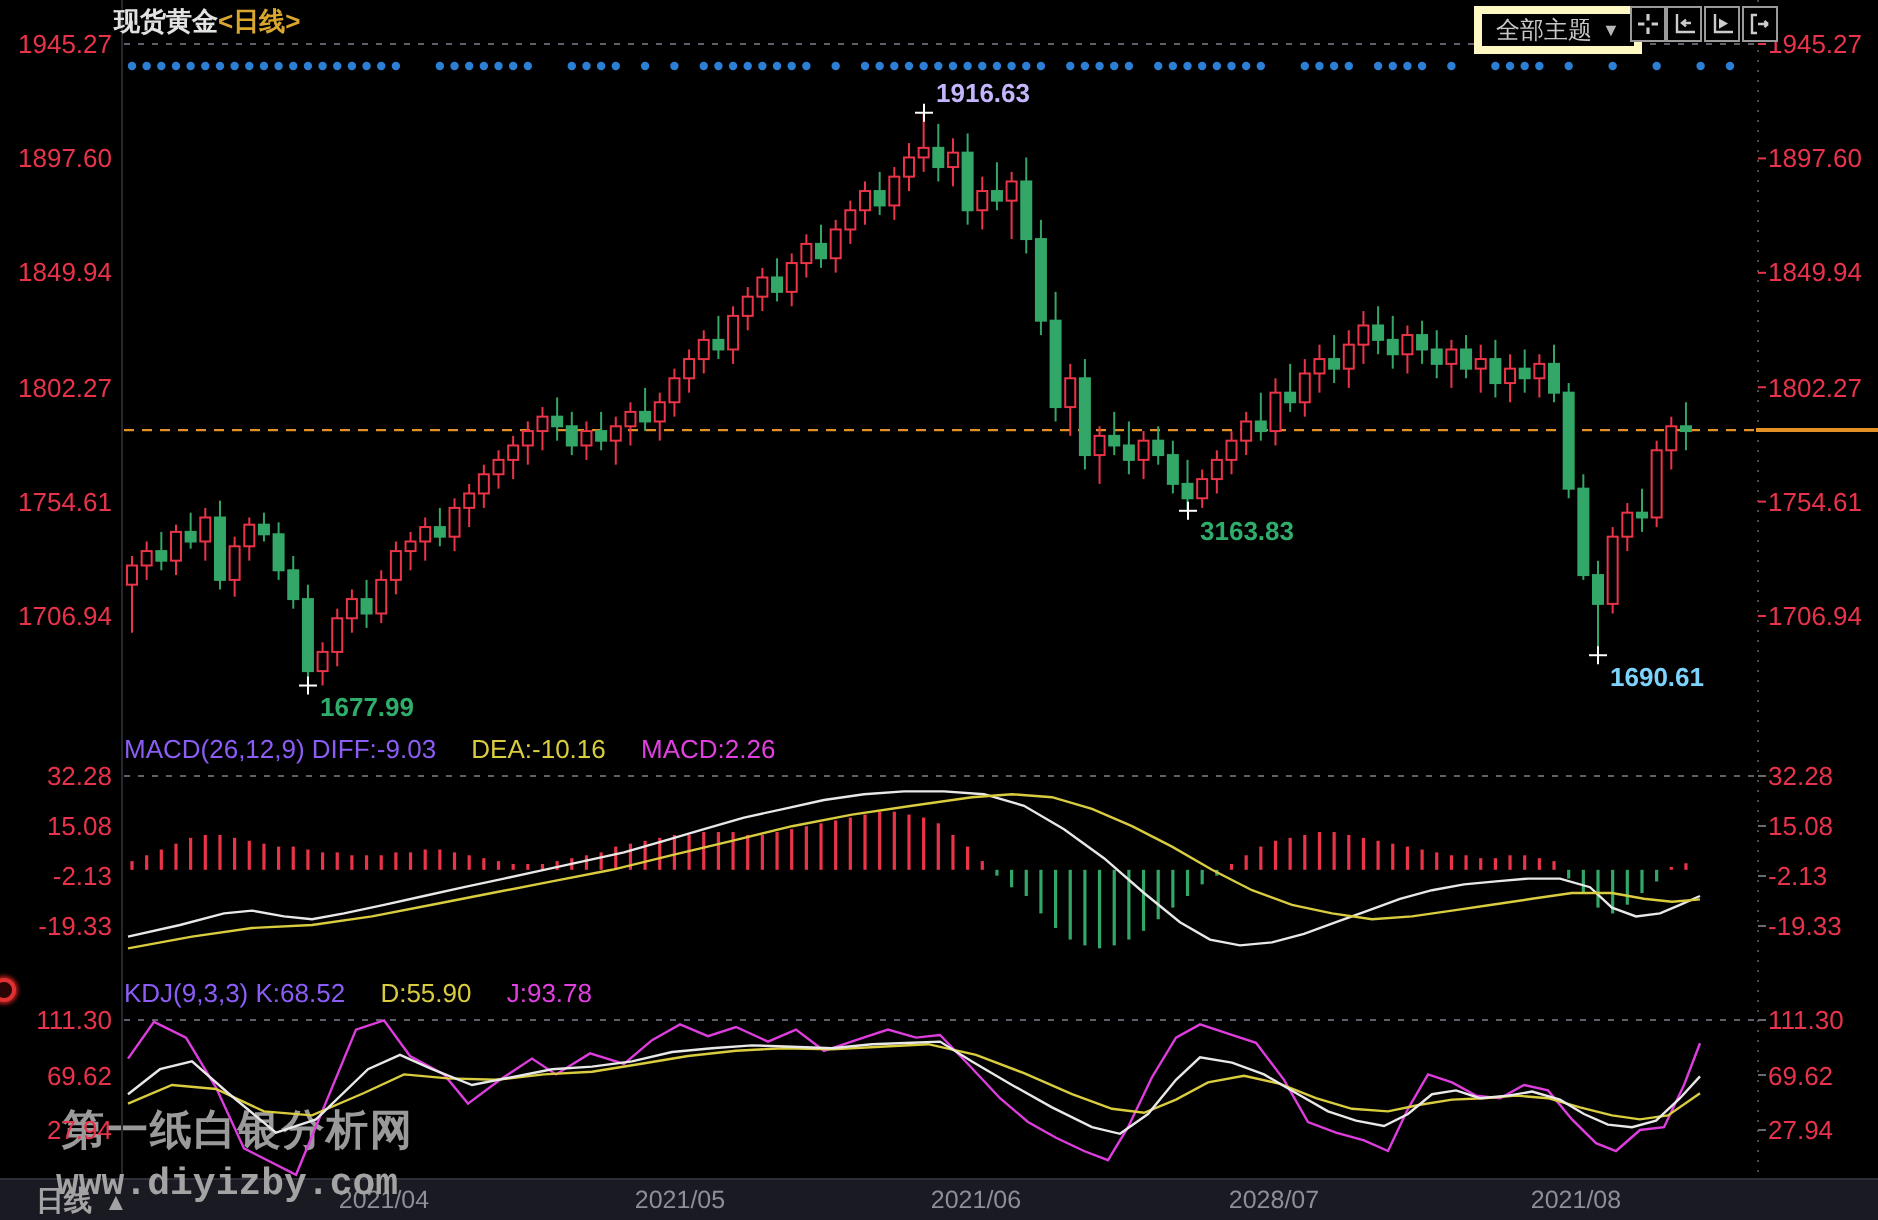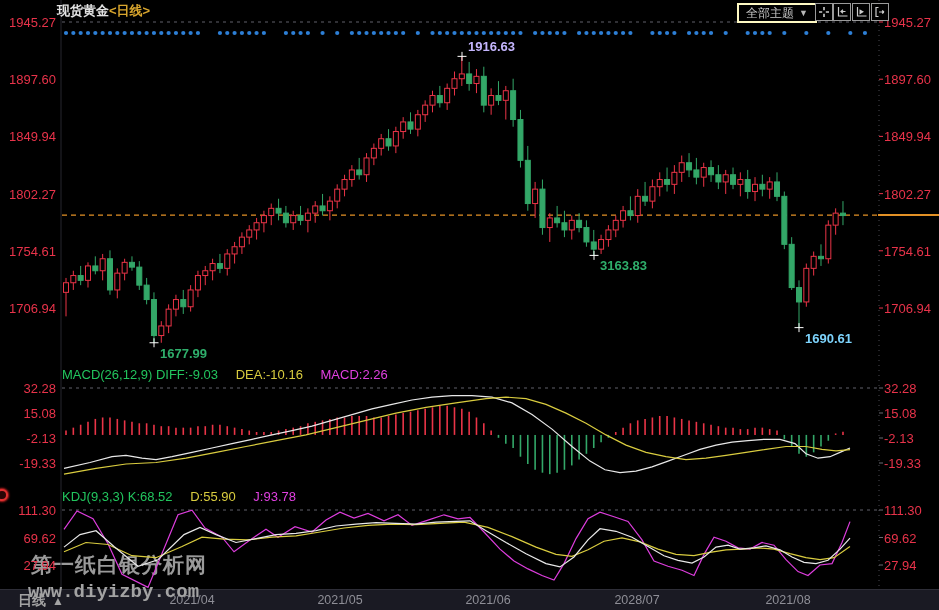--- a/index.html
+++ b/index.html
@@ -3,29 +3,29 @@
 <meta charset="utf-8">
 <style>
   html,body{margin:0;padding:0;}
   body{width:939px;height:610px;background:#000;overflow:hidden;position:relative;
        font-family:"Liberation Sans",sans-serif;}
   
   #titlebar{position:absolute;left:57px;top:2px;z-index:6;font-size:13px;font-weight:bold;}
   #titlebar .t{color:#e2e2e2;}
   #titlebar .p{color:#d9a62e;}
   #themes{position:absolute;left:737px;top:3px;width:76px;height:16px;z-index:6;
-          border:2px solid #fef9c3;color:#c8c8c8;font-size:12px;display:flex;
+          border:4px solid #fef9c3;color:#c8c8c8;font-size:12px;display:flex;
           align-items:center;justify-content:center;gap:5px;cursor:default;background:#000;}
   #themes .dd{font-size:9px;color:#b8b8b8;}
   .tool{position:absolute;top:3px;width:16px;height:16px;border:1px solid #9a9a9a;z-index:6;
         background:#000;display:flex;align-items:center;justify-content:center;}
   
   .legend{position:absolute;left:62px;z-index:3;font-size:13px;white-space:nowrap;}
   .legend span{margin-right:14px;}
-  .seg-white{color:#22c55e;}
+  .seg-white{color:#8b5cf6;}
   .seg-yellow{color:#d9cc3f;}
   .seg-magenta{color:#e040e0;}
   
   .axlbl{position:absolute;font-size:13px;transform:translateY(-50%);z-index:3;white-space:nowrap;}
   .axlbl.lft{width:52px;text-align:right;left:4px;}
   .ann{position:absolute;font-size:13px;font-weight:bold;z-index:3;white-space:nowrap;}
   
   #chart-svg{position:absolute;left:0;top:0;z-index:2;}
   
   #wm1{position:absolute;left:7px;top:551px;z-index:1;color:#9a9a9a;font-size:21px;

